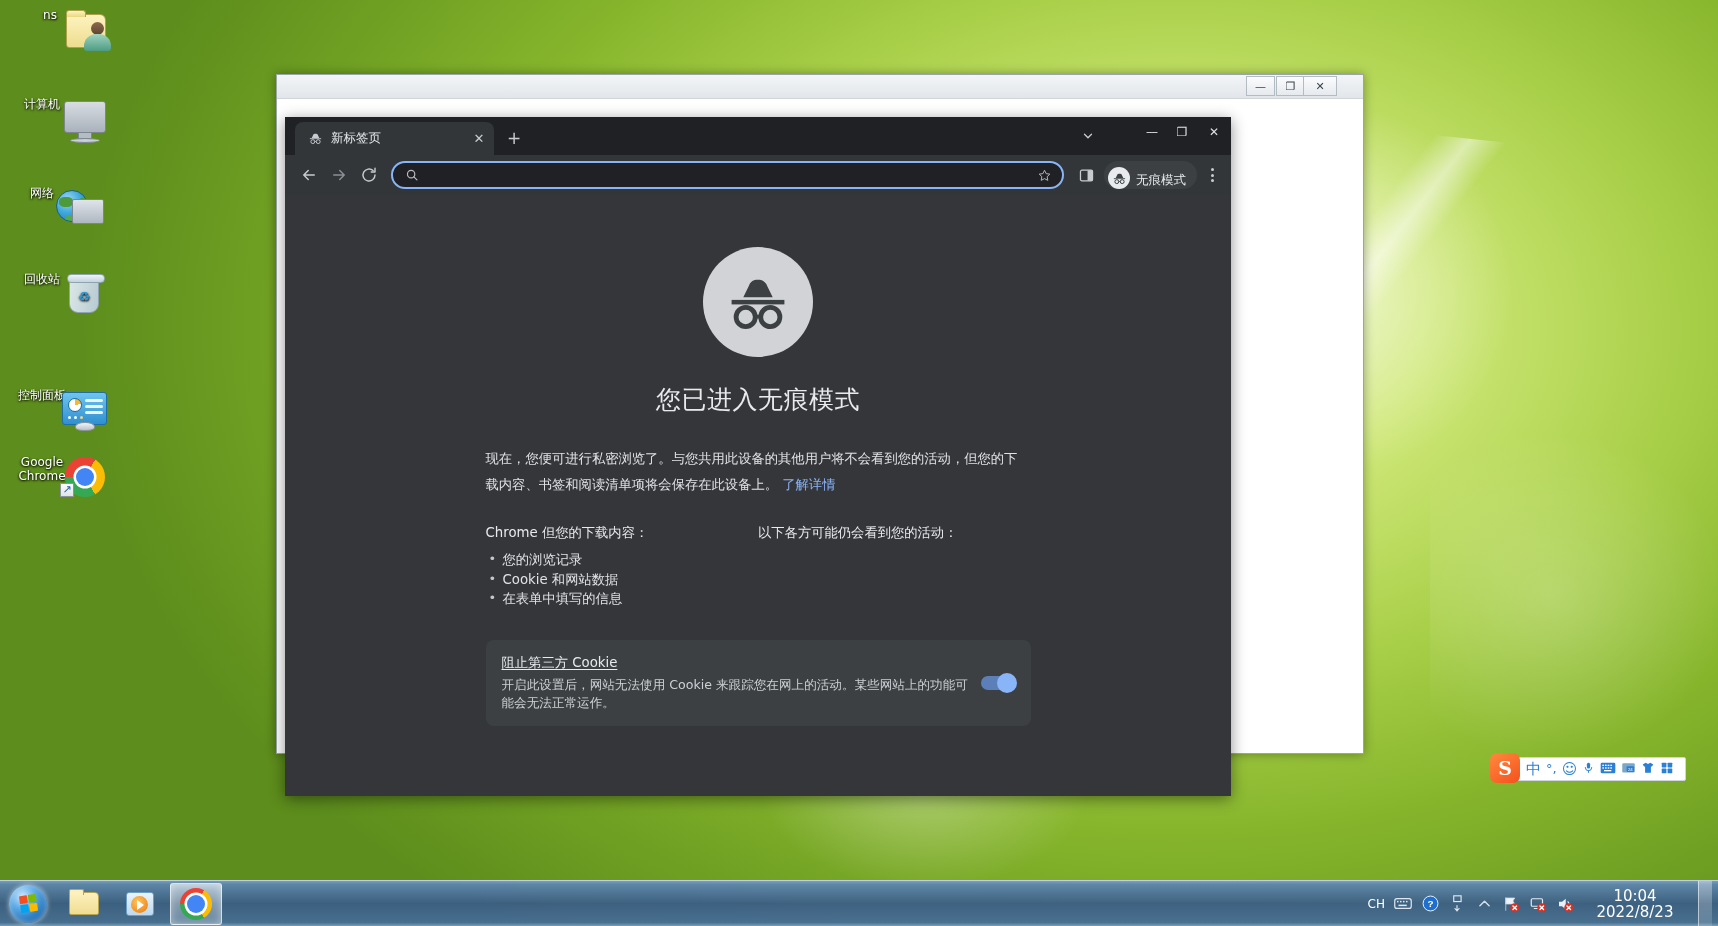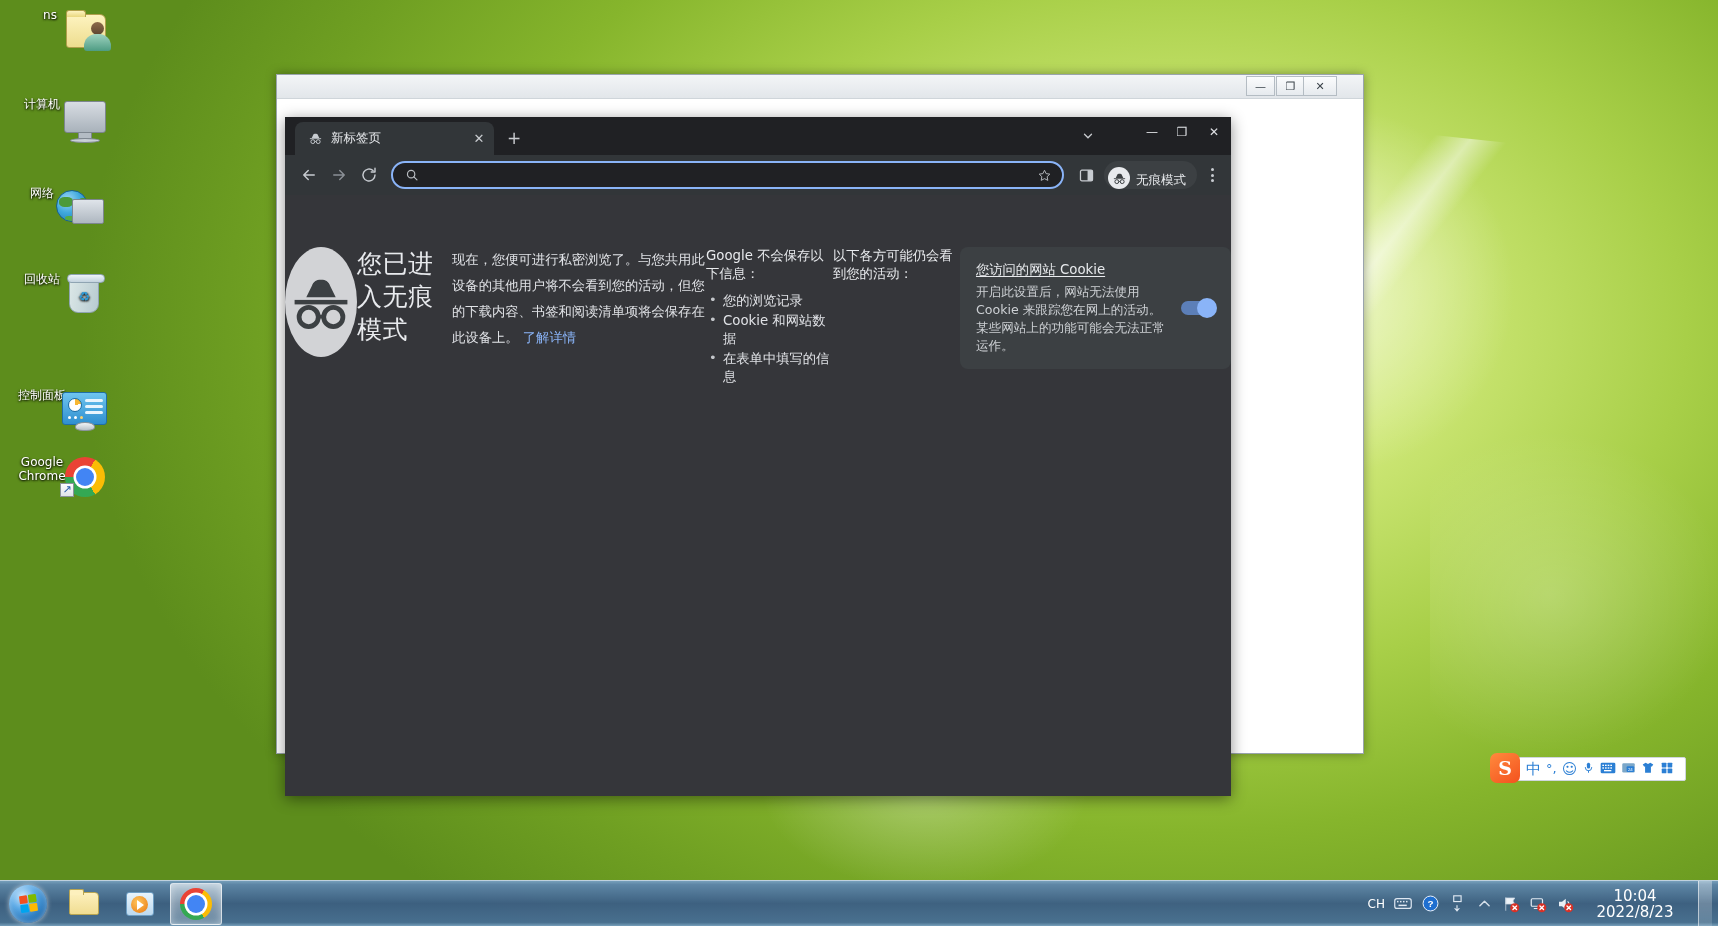--- a/index.html
+++ b/index.html
@@ -229,21 +229,21 @@
   }
   .pill-avatar {
     width:22px; height:22px; border-radius:50%; background:#e8eaed;
     display:flex; align-items:center; justify-content:center;
   }
   .kebab { width:26px; height:26px; display:flex; flex-direction:column; align-items:center; justify-content:center; gap:2.5px; }
   .kebab i { width:3px; height:3px; border-radius:50%; background:#c8ccd1; display:block; }
 
   .ntp {
     height:601px; background:#35363a; overflow:hidden;
-    display:flex; flex-direction:row; align-items:flex-start; padding-top:52px;
+    display:flex; flex-direction:column; align-items:center; padding-top:52px;
   }
   .incog-circle {
     width:110px; height:110px; border-radius:50%; background:#d2d3d6;
     display:flex; align-items:center; justify-content:center; margin-bottom:26px;
   }
   .ntp-h1 { color:#e8eaed; font-size:25px; font-weight:400; margin-bottom:30px; letter-spacing:.5px; }
   .ntp-para {
     width:545px; color:#e0e2e6; font-size:13.3px; line-height:26px; margin-bottom:26px;
   }
   .ntp-link { color:#8ab4f8; text-decoration:none; }
@@ -524,35 +524,35 @@
 
     <div class="ntp-h1">您已进入无痕模式</div>
 
     <div class="ntp-para">
       <span>现在，您便可进行私密浏览了。与您共用此设备的其他用户将不会看到您的活动，但您的下载内容、书签和阅读清单项将会保存在此设备上。</span>
       <a href="#" class="ntp-link">了解详情</a>
     </div>
 
     <div class="ntp-cols">
       <div class="ntp-col">
-        <h3>Google 不会保存以下信息：</h3>
+        <h3>Chrome 但您的下载内容：</h3>
         <ul>
           <li>您的浏览记录</li>
           <li>Cookie 和网站数据</li>
           <li>在表单中填写的信息</li>
         </ul>
       </div>
       <div class="ntp-col">
         <h3>以下各方可能仍会看到您的活动：</h3>
       </div>
     </div>
 
     <div class="cookie-card">
       <div class="cookie-text">
-        <div class="cookie-title">您访问的网站 Cookie</div>
+        <div class="cookie-title">阻止第三方 Cookie</div>
         <div class="cookie-desc">开启此设置后，网站无法使用 Cookie 来跟踪您在网上的活动。某些网站上的功能可能会无法正常运作。</div>
       </div>
       <div class="toggle">
           <i></i>
         </div>
     </div>
 
   </div>
 </div>
 

